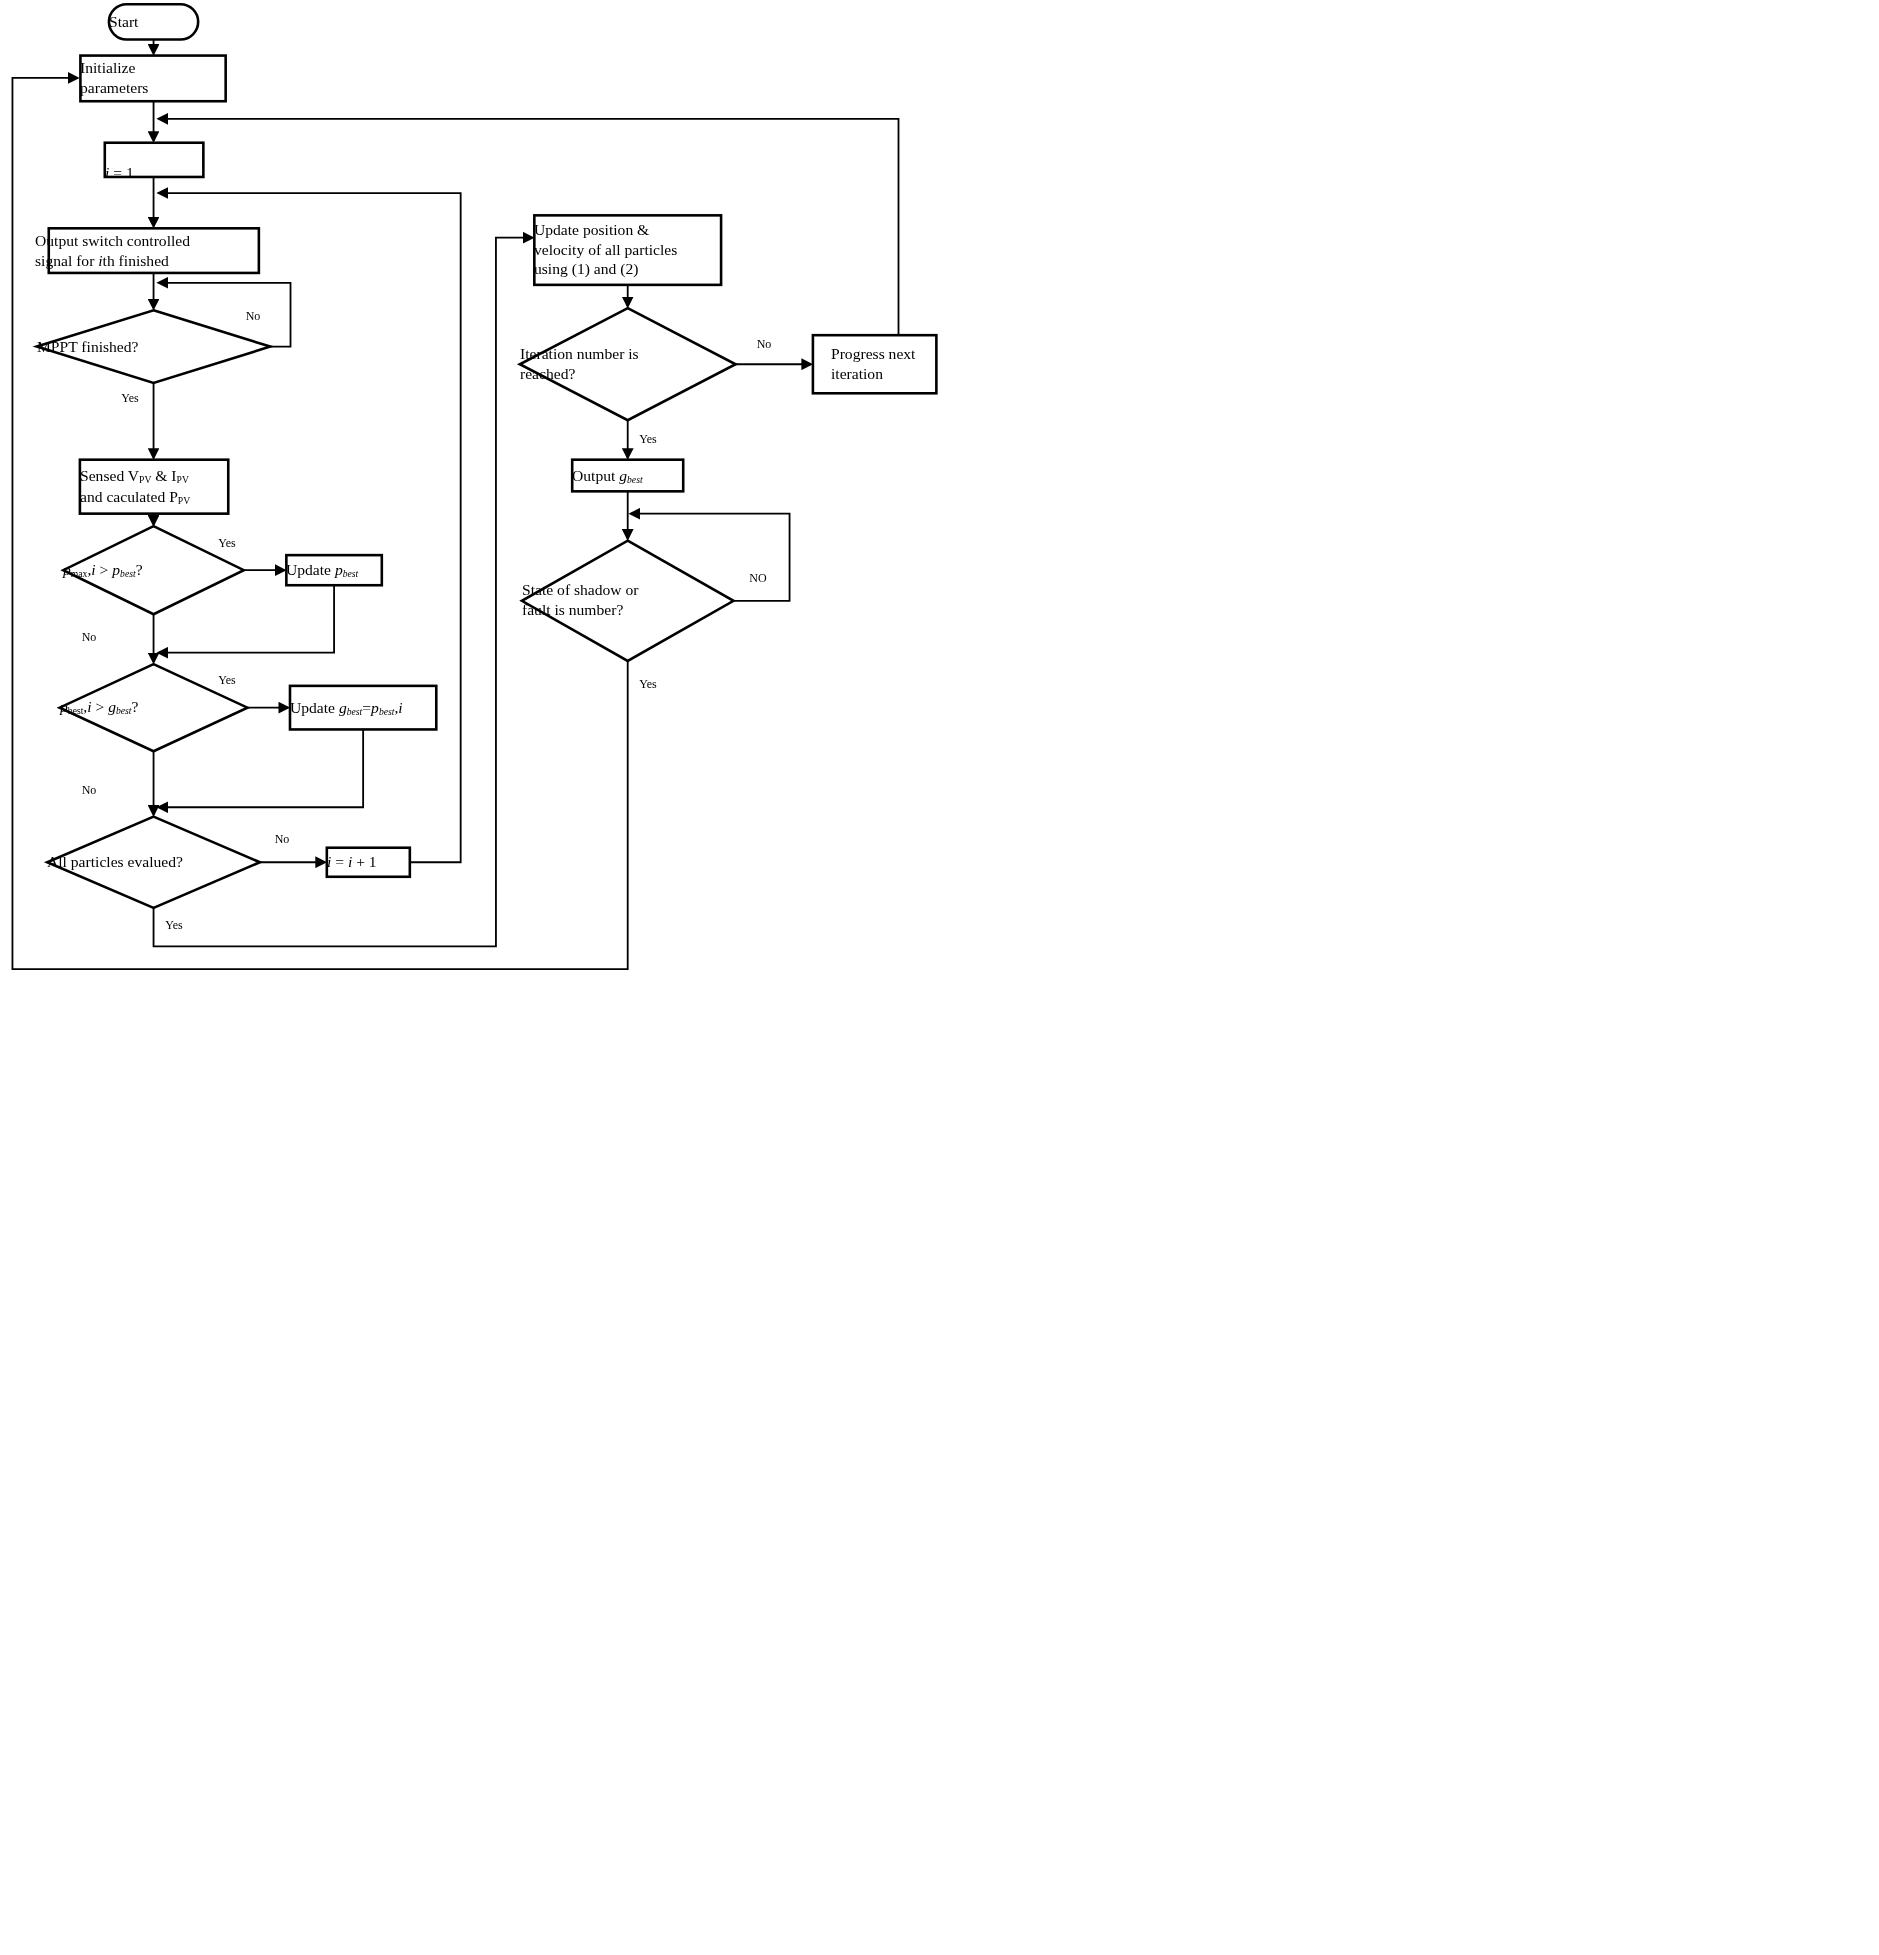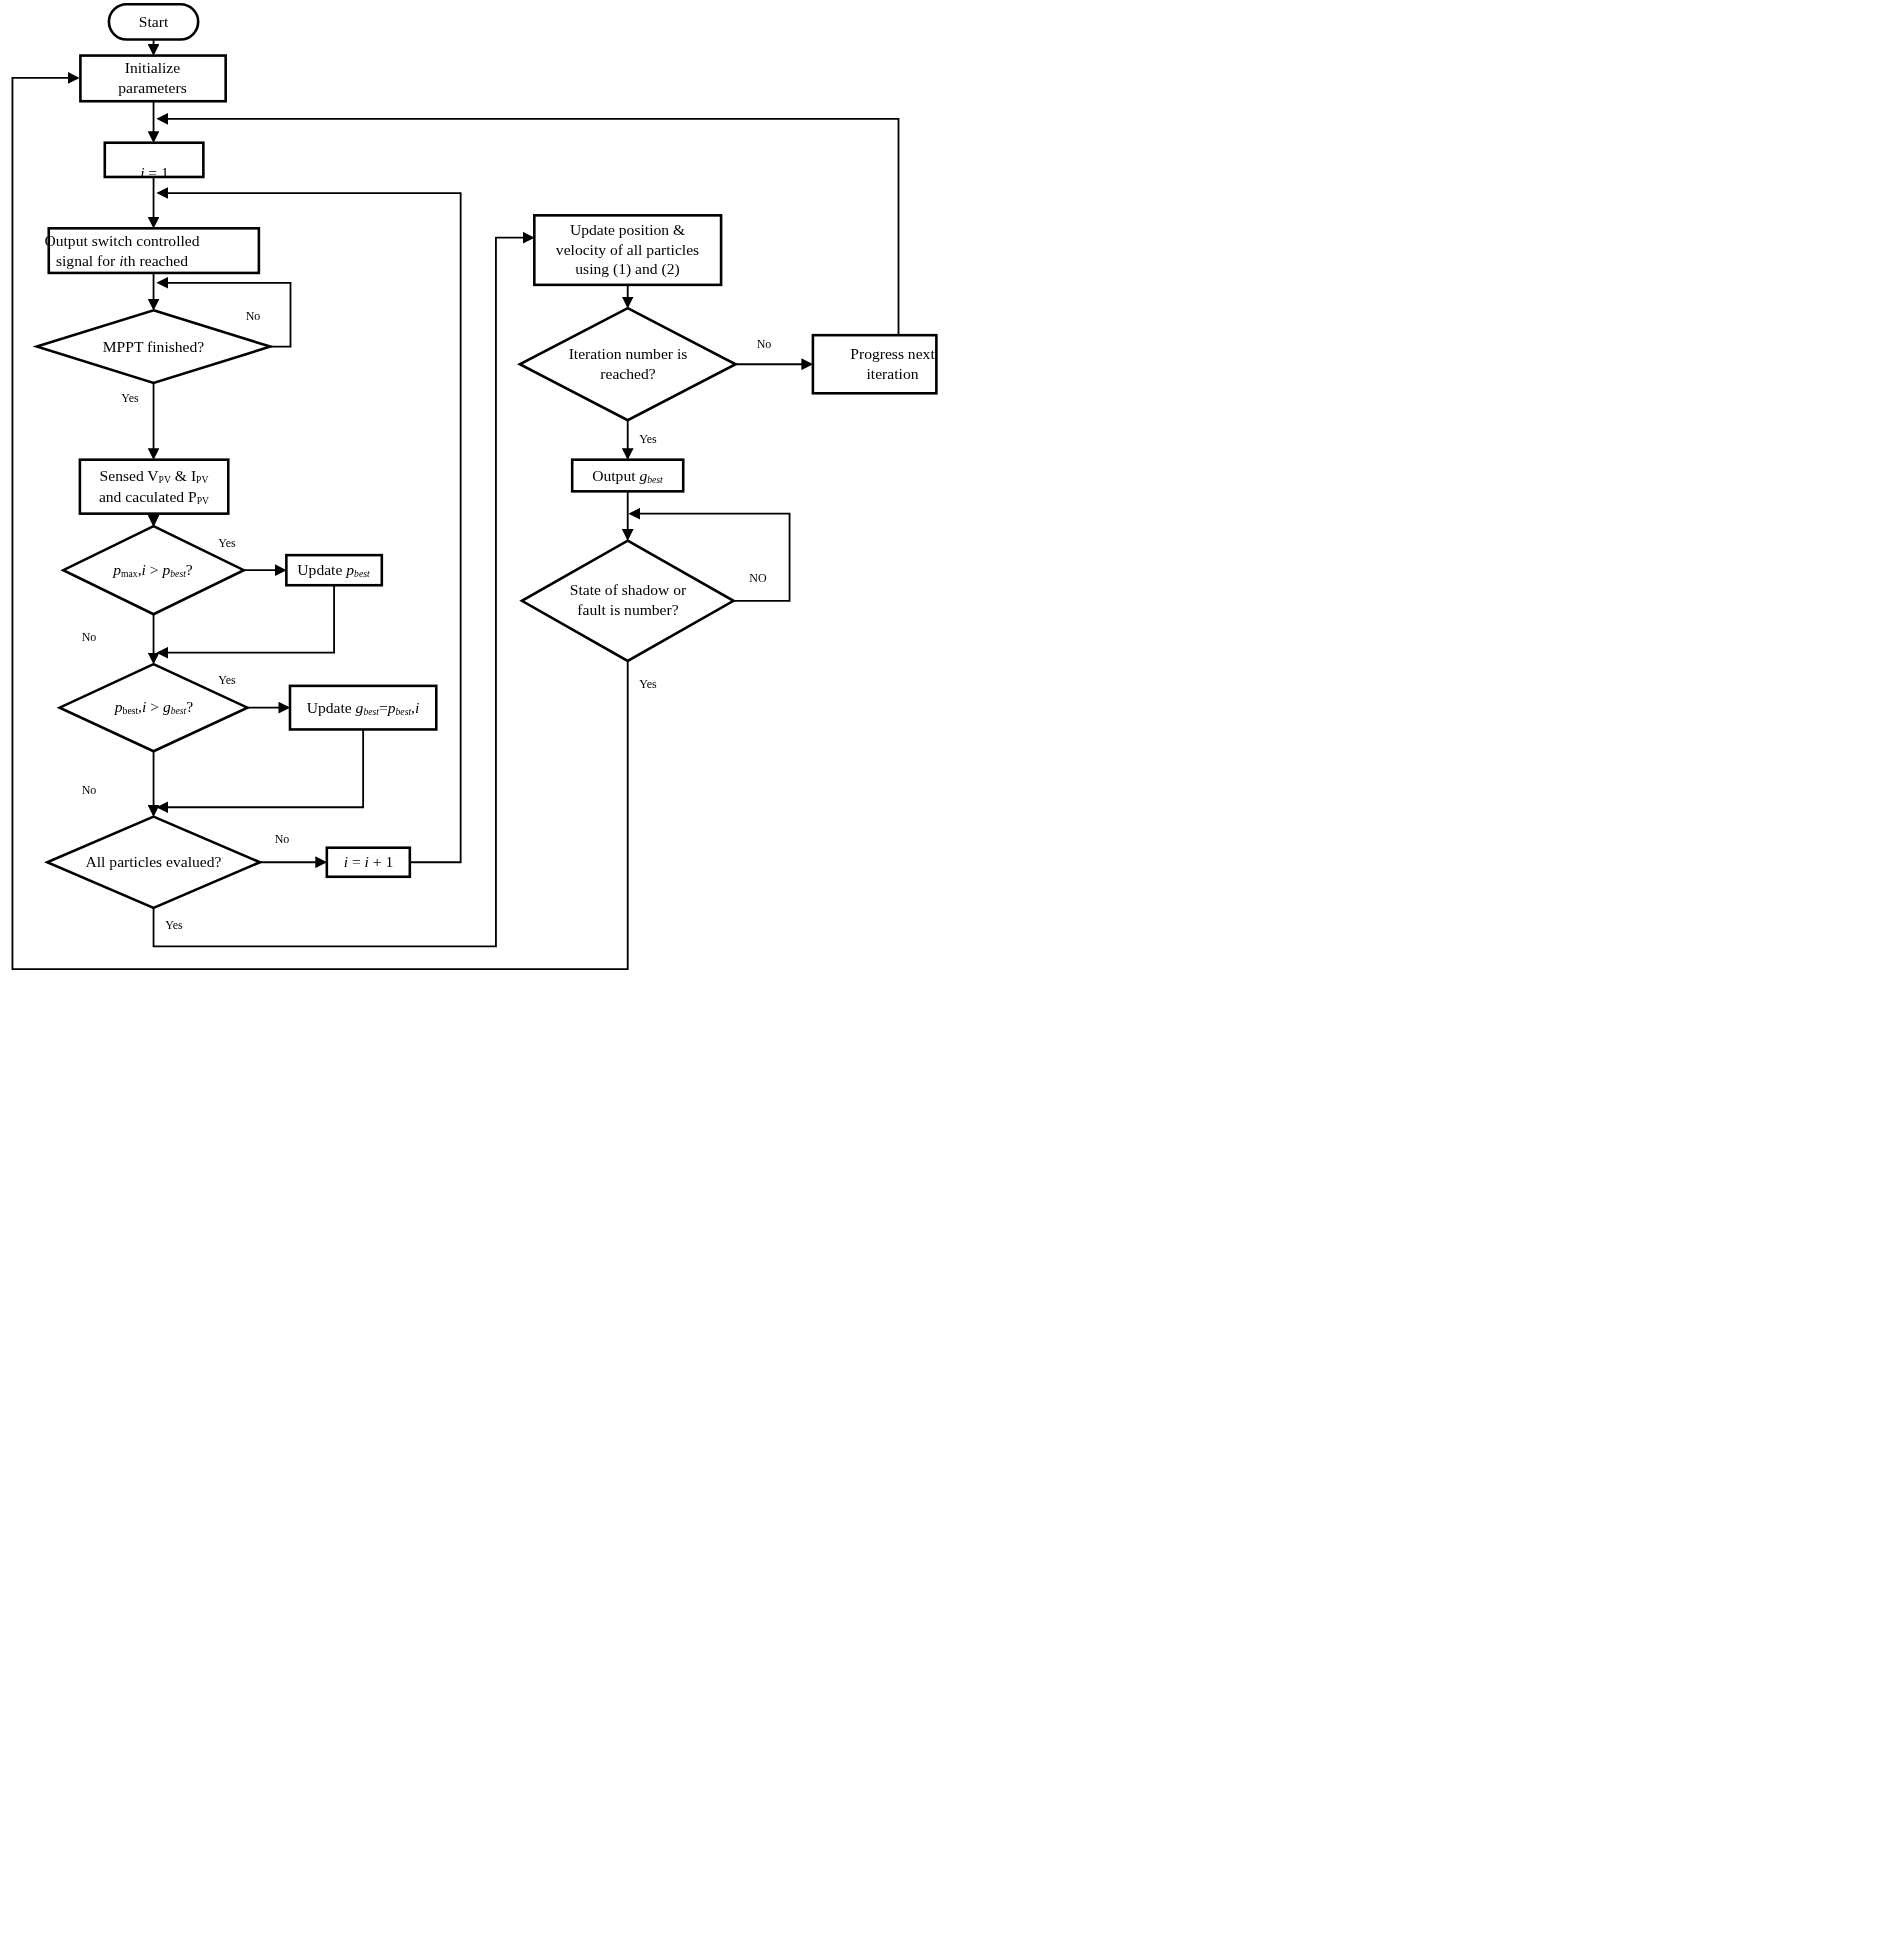--- a/index.html
+++ b/index.html
@@ -3,21 +3,21 @@
 <meta charset="utf-8">
 <style>
   html,body{margin:0;padding:0;background:#ffffff;}
   .stage{
     position:relative;width:940px;height:978px;background:#ffffff;
     font-family:"Liberation Serif","DejaVu Serif",serif;color:#000;
   }
   .layer{position:absolute;left:0;top:0;width:100%;height:100%;}
   svg.layer{pointer-events:none;}
   .node{
-    position:absolute;display:flex;flex-direction:column;align-items:center;justify-content:center;
+    position:absolute;display:flex;flex-direction:column;align-items:flex-start;justify-content:center;
     text-align:center;font-size:15.6px;line-height:1.26;white-space:nowrap;
   }
   .tl{white-space:nowrap;}
   .elabel{position:absolute;transform:translate(-50%,-50%);font-size:12px;}
   .it{font-style:italic;}
   .sb{font-size:0.62em;vertical-align:-0.25em;letter-spacing:0;}
   .edge{fill:none;stroke:#000;stroke-width:3.5;}
   .shape{fill:#ffffff;stroke:#000;stroke-width:5;}
 </style>
 </head>
@@ -81,21 +81,21 @@
       </div>
     <div class="node" style="left:80px;top:55px;width:145px;height:46px">
         <div class="tl"><span>Initialize</span></div>
         <div class="tl"><span>parameters</span></div>
       </div>
     <div class="node" style="left:105px;top:156px;width:99px;height:34px">
         <div class="tl"><span class="it">i</span><span> = 1</span></div>
       </div>
     <div class="node" style="left:35px;top:228px;width:174px;height:45px">
         <div class="tl"><span>Output switch controlled</span></div>
-        <div class="tl"><span>signal for </span><span class="it">i</span><span>th reached</span></div>
+        <div class="tl"><span>signal for </span><span class="it">i</span><span>th finished</span></div>
       </div>
     <div class="node" style="left:37px;top:310px;width:233px;height:73px">
         <div class="tl"><span>MPPT finished?</span></div>
       </div>
     <div class="node" style="left:80px;top:460px;width:148px;height:54px">
         <div class="tl"><span>Sensed V</span><span class="sb">PV</span><span> &amp; I</span><span class="sb">PV</span></div>
         <div class="tl"><span>and caculated P</span><span class="sb">PV</span></div>
       </div>
     <div class="node" style="left:63px;top:526px;width:180px;height:88px">
         <div class="tl"><span class="it">p</span><span class="sb">max</span><span>,</span><span class="it">i</span><span> &gt; </span><span class="it">p</span><span class="it sb">best</span><span>?</span></div>

